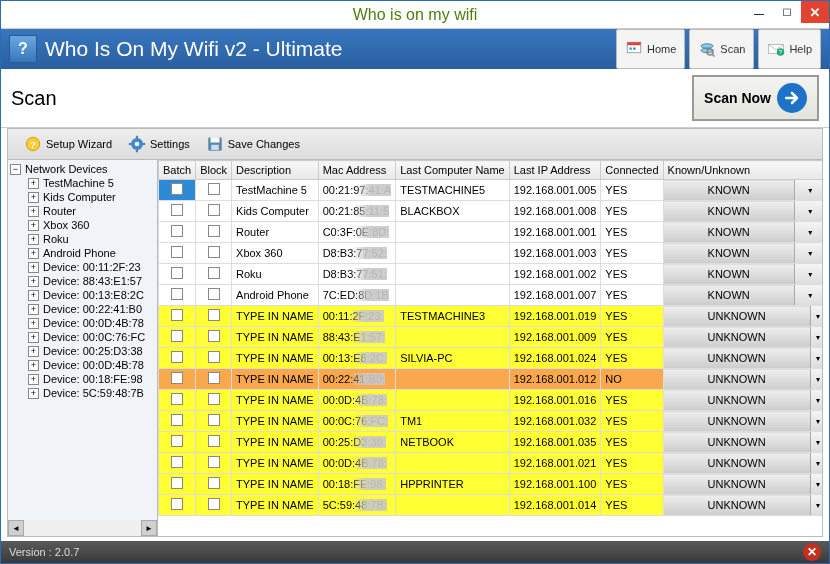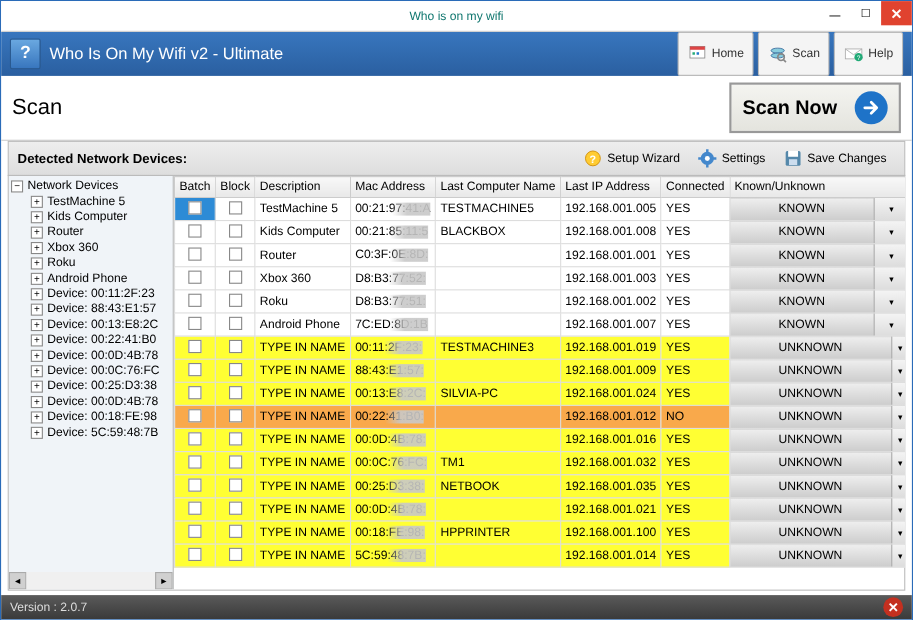--- a/index.html
+++ b/index.html
@@ -1,32 +1,32 @@
 <!DOCTYPE html>
 <html><head>
 <meta charset="utf-8">
 <style>
 * { box-sizing: border-box; margin: 0; padding: 0; font-family: Arial, sans-serif; }
 body { background: #fff; width: 830px; height: 564px; overflow: hidden; border: 1px solid #2a6bb8; display: flex; flex-direction: column; }
 .titlebar { background: #fff; height: 28px; display: flex; align-items: center; justify-content: center; position: relative; border-bottom: 1px solid #ccc; }
-.titlebar-title { font-size: 11px; color: #0f766e; }
+.titlebar-title { font-size: 16px; color: #4d7c0f; }
 .titlebar-controls { position: absolute; right: 0; top: 0; display: flex; }
 .titlebar-btn { width: 28px; height: 22px; display: flex; align-items: center; justify-content: center; font-size: 13px; background: #fff; border: none; }
 .titlebar-btn.min::before { content: ""; width: 10px; height: 1px; background: #333; display: block; margin-top: 5px; }
 .titlebar-btn.max { font-size: 10px; }
 .titlebar-btn.close { background: #e0432f; color: #fff; font-weight: bold; }
 .banner { background: linear-gradient(#3876be,#2a5fa0); height: 40px; display: flex; align-items: center; padding: 0 8px; color: #fff; }
 .banner-icon { width: 28px; height: 28px; background: linear-gradient(#6aa8e0,#3876be); border: 1px solid #2a5a90; display: flex; align-items: center; justify-content: center; font-weight: bold; color: #fff; margin-right: 8px; border-radius: 2px; }
-.banner-title { font-size: 15px; flex: 1; }
+.banner-title { font-size: 21px; flex: 1; }
 .banner-btns { display: flex; gap: 4px; }
 .banner-btn { background: #f4f4f4; border: 1px solid #bbb; height: 40px; padding: 0 8px; display: flex; align-items: center; gap: 4px; font-size: 11px; color: #333; border-radius: 2px; }
 .banner-btn svg { width: 18px; height: 18px; }
 .scanrow { display: flex; align-items: center; padding: 6px 10px; border-bottom: 1px solid #ccc; }
 .scan-label { font-size: 20px; flex: 1; }
-.scan-now-btn { background: linear-gradient(#f4f4f0,#e4e4de); border: 2px solid #999; padding: 6px 10px; display: flex; align-items: center; gap: 16px; font-size: 18px; font-weight: bold; }
+.scan-now-btn { background: linear-gradient(#f4f4f0,#e4e4de); border: 2px solid #999; padding: 6px 10px; display: flex; align-items: center; gap: 6px; font-size: 14px; font-weight: bold; }
 .scan-arrow { width: 30px; height: 30px; background: #1e73c8; border-radius: 50%; display: flex; align-items: center; justify-content: center; }
 .scan-arrow svg { width: 20px; height: 20px; fill: #fff; }
 .devicebar { background: linear-gradient(#eee,#ddd); border: 1px solid #bbb; margin: 0 6px -1px 6px; padding: 4px 8px; display: flex; align-items: center; }
 .devicebar-title { font-size: 12px; font-weight: bold; flex: 1; }
 .devicebar-btn { display: flex; align-items: center; gap: 4px; font-size: 11px; padding: 2px 8px; border: none; background: transparent; }
 .devicebar-btn svg { width: 18px; height: 18px; }
 .mainarea { flex: 1; display: flex; border: 1px solid #bbb; margin: 0 6px 4px 6px; overflow: hidden; }
 .tree { width: 150px; background: #f0f4f8; border-right: 1px solid #bbb; font-size: 11px; overflow-y: auto; overflow-x: auto; padding: 2px; position: relative; }
 .tree-node { display: flex; align-items: center; padding: 1px 0; white-space: nowrap; }
 .tree-toggle { width: 11px; height: 11px; border: 1px solid #888; display: inline-flex; align-items: center; justify-content: center; font-size: 9px; line-height: 1; margin-right: 4px; background: #fff; flex-shrink: 0; }
@@ -105,21 +105,20 @@
     <span>Scan Now</span>
     <span class="scan-arrow">
       <svg viewBox="0 0 24 24">
           <path d="M5 12 H17 M12 6 L18 12 L12 18" stroke="#fff" stroke-width="3" fill="none" stroke-linecap="round" stroke-linejoin="round"></path>
         </svg>
     </span>
   </button>
 </div>
 
 <div class="devicebar">
-  <div class="devicebar-title">Detected Network Devices:</div>
   <button class="devicebar-btn">
     <svg viewBox="0 0 24 24">
         <circle cx="12" cy="12" r="9" fill="#fc3" stroke="#c80"></circle>
         <text x="12" y="17" font-size="13" font-weight="bold" fill="#fff" text-anchor="middle">?</text>
       </svg>
     <span>Setup Wizard</span>
   </button>
   <button class="devicebar-btn">
     <svg viewBox="0 0 24 24">
         <circle cx="12" cy="12" r="8" fill="#48c"></circle>

